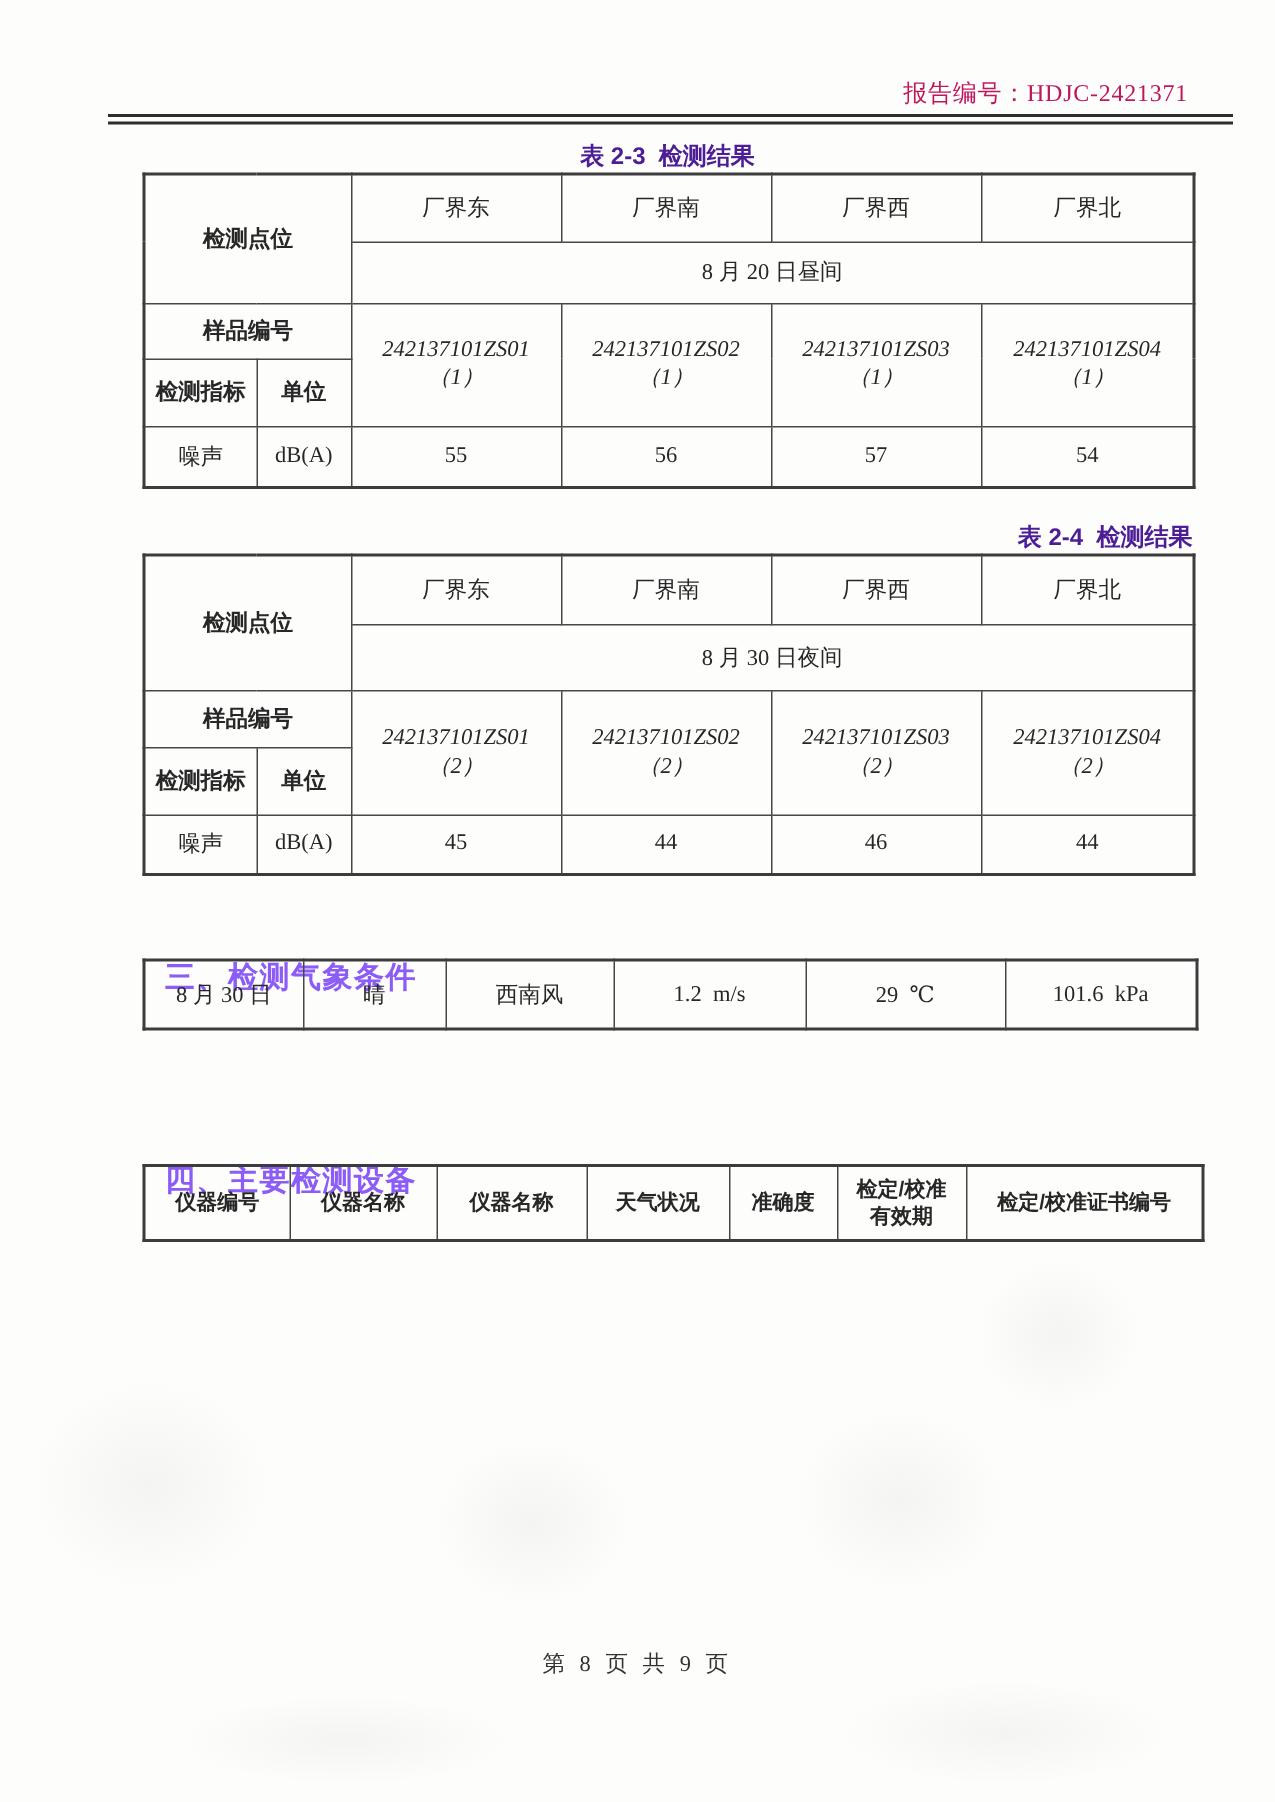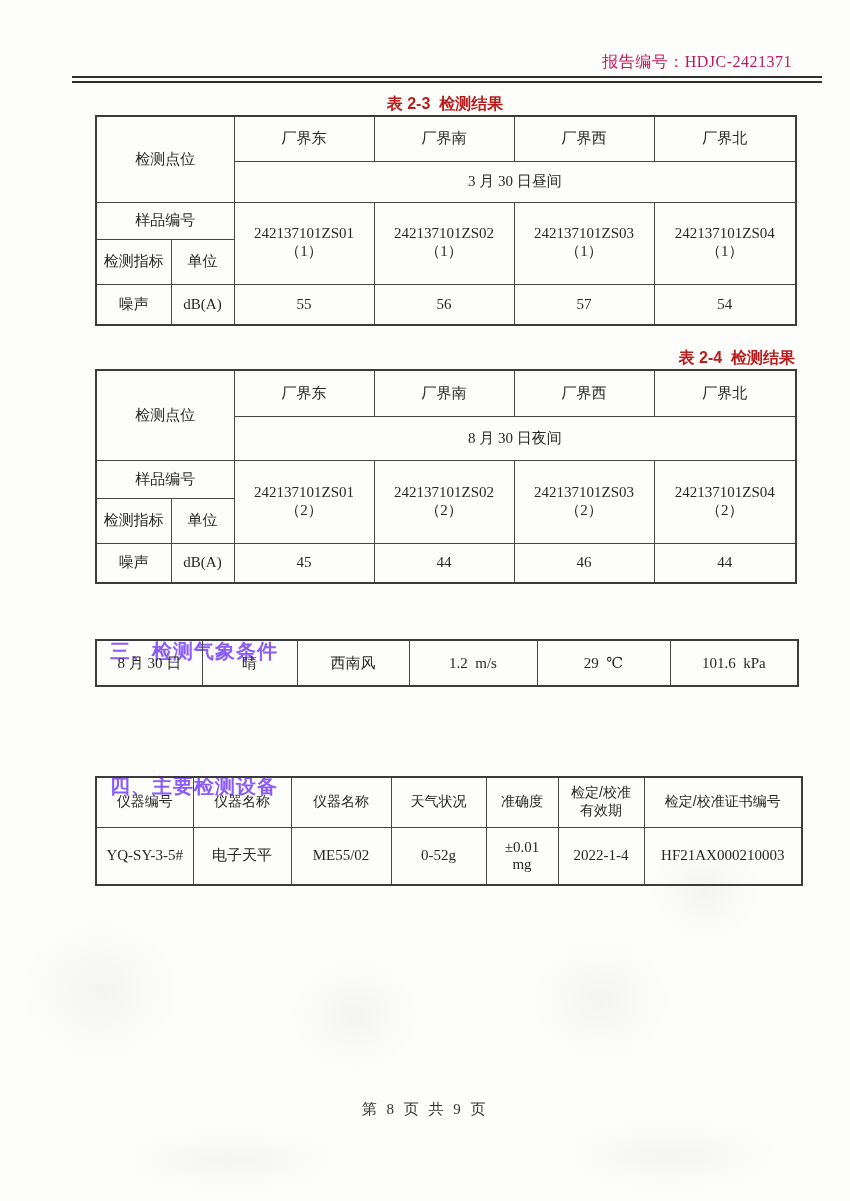--- a/index.html
+++ b/index.html
@@ -32,21 +32,21 @@
   .double-rule { top: 76px; left: 72px; width: 750px; }
   .double-rule .rl  { height: 2px; background: #2e2e2e; }
   .double-rule .gap { height: 3px; }
 
   .tbl-title {
     left: 95px; width: 700px;
     text-align: center;
     font-family: "Liberation Sans", "DejaVu Sans", sans-serif;
     font-weight: bold;
     font-size: 16px;
-    color: #b91c1c;
+    color: #4c1d95;
   }
 
   .sec-heading {
     left: 110px;
     font-family: "Liberation Sans", "DejaVu Sans", sans-serif;
     font-weight: bold;
     font-size: 20px;
     letter-spacing: 1px;
     color: #8b5cf6;
     margin-top: 32px;
@@ -62,25 +62,25 @@
     border: 1.8px solid #474747;
     text-align: center;
     vertical-align: middle;
     padding: 2px 3px;
     font-size: 15px;
     color: #272727;
     overflow: hidden;
   }
   td.lbl {
     font-family: "Liberation Sans", "DejaVu Sans", sans-serif;
-    font-weight: normal;
+    font-weight: bold;
     font-size: 14.5px;
     color: #202020;
   }
-  td.sample { font-size: 13px; letter-spacing: 0; padding: 1px; }
+  td.sample { font-size: 13px; letter-spacing: 0; padding: 1px; font-style: italic; }
   .equip td { font-size: 14.5px; }
   .equip td.lbl { font-size: 14px; }
   .two-line .l2 { display: block; }
 
   .footer {
     top: 1100px; left: 0; right: 0;
     text-align: center;
     font-size: 15px;
     letter-spacing: 3px;
     color: #333;
@@ -115,21 +115,21 @@
   </colgroup>
   <tbody>
   <tr style="height:45px">
     <td colspan="2" rowspan="2" class="lbl">检测点位</td>
     <td>厂界东</td>
     <td>厂界南</td>
     <td>厂界西</td>
     <td>厂界北</td>
   </tr>
   <tr style="height:41px">
-    <td colspan="4">3 月 30 日昼间</td>
+    <td colspan="4">8 月 20 日昼间</td>
   </tr>
   <tr style="height:37px">
     <td colspan="2" class="lbl">样品编号</td>
     <td rowspan="2" class="sample">242137101ZS01（1）</td>
     <td rowspan="2" class="sample">242137101ZS02（1）</td>
     <td rowspan="2" class="sample">242137101ZS03（1）</td>
     <td rowspan="2" class="sample">242137101ZS04（1）</td>
   </tr>
   <tr style="height:45px">
     <td class="lbl">检测指标</td>
@@ -228,28 +228,16 @@
     <td class="lbl">仪器名称</td>
     <td class="lbl">仪器名称</td>
     <td class="lbl">天气状况</td>
     <td class="lbl">准确度</td>
     <td class="lbl two-line">
       <span>检定/校准</span>
       <span class="l2">有效期</span>
     </td>
     <td class="lbl">检定/校准证书编号</td>
   </tr>
-  <tr style="height:58px">
-    <td>YQ-SY-3-5#</td>
-    <td>电子天平</td>
-    <td>ME55/02</td>
-    <td>0-52g</td>
-    <td class="two-line">
-      <span>±0.01</span>
-      <span class="l2">mg</span>
-    </td>
-    <td>2022-1-4</td>
-    <td>HF21AX000210003</td>
-  </tr>
   </tbody>
 </table>
 
 <div class="abs footer">第 8 页 共 9 页</div>
 
 </body></html>

